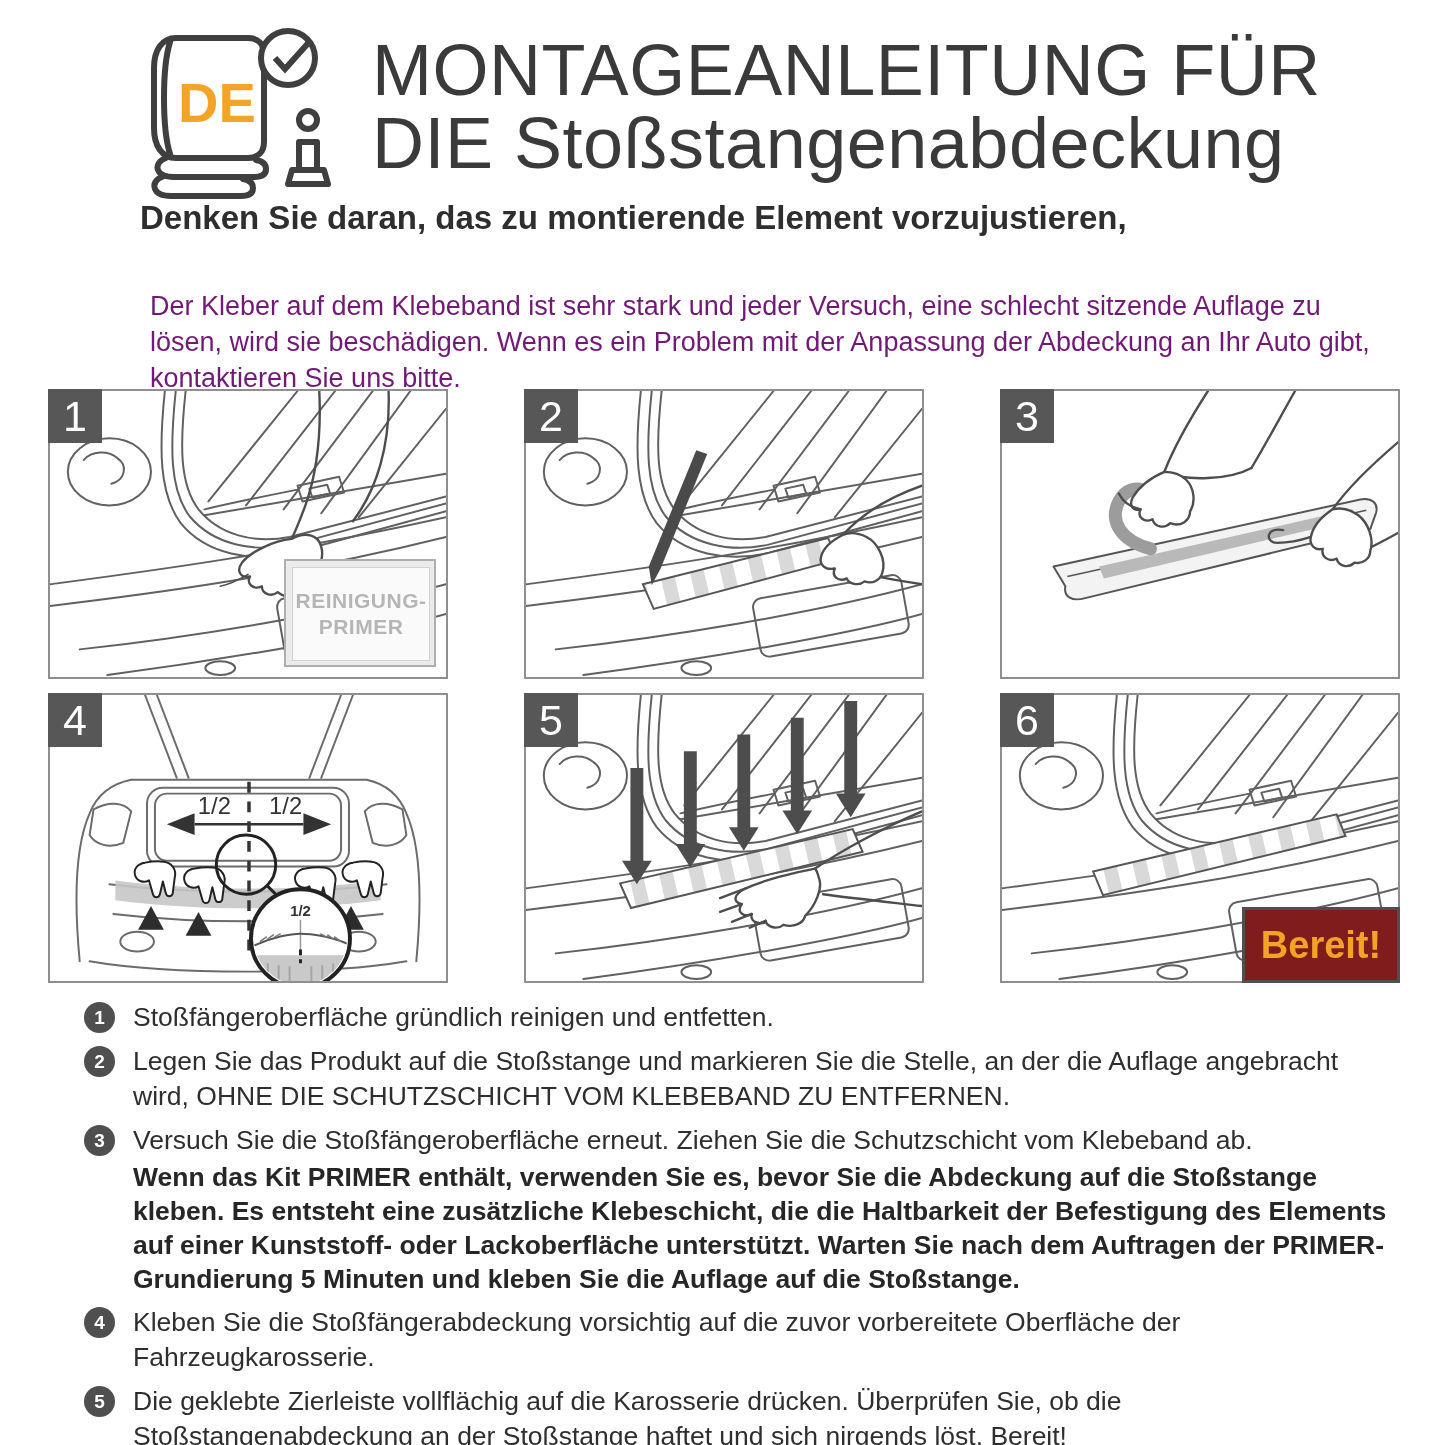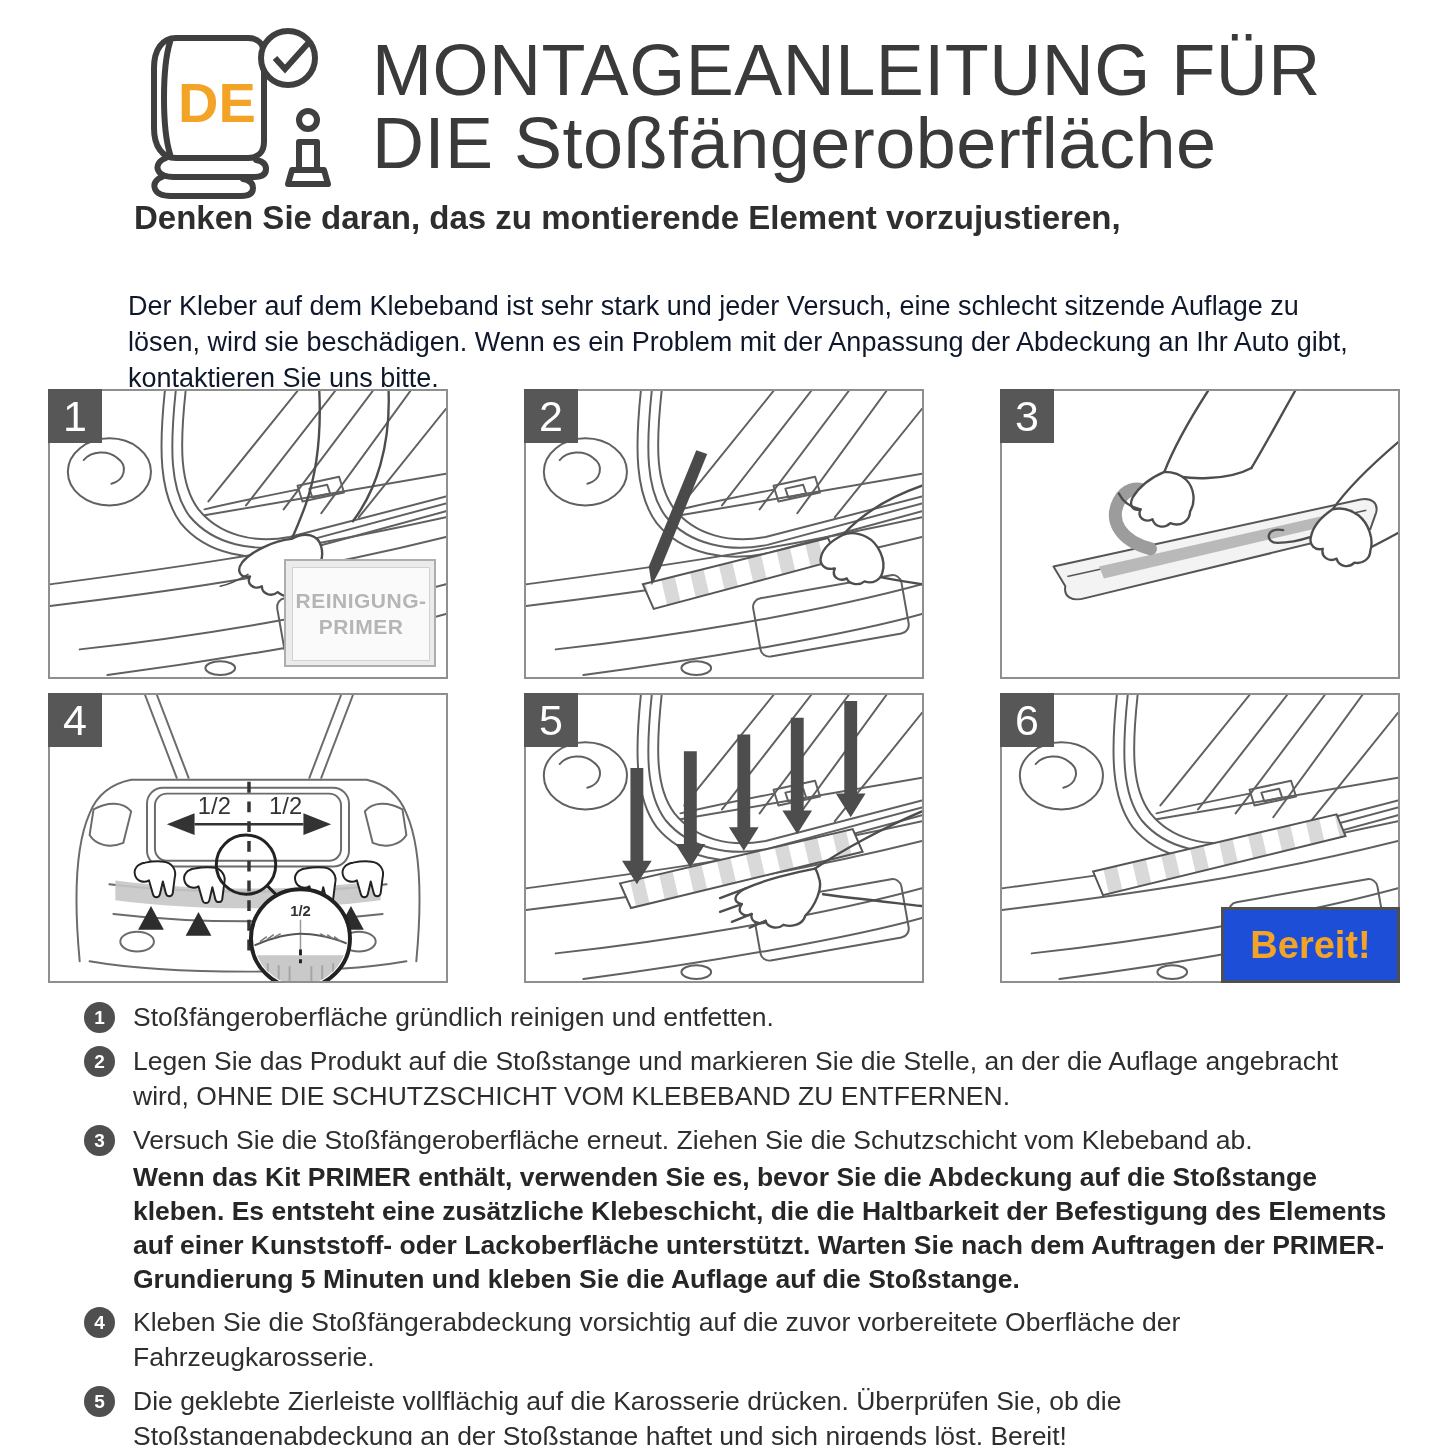--- a/index.html
+++ b/index.html
@@ -4,38 +4,38 @@
 <style>
   html,body{margin:0;padding:0;}
   body{width:1445px;height:1445px;background:#ffffff;position:relative;overflow:hidden;
        font-family:"Liberation Sans", sans-serif;color:#333;}
   .abs{position:absolute;}
 
   
   .logo{left:136px;top:24px;width:215px;height:178px;}
   .page-title{left:372px;top:34px;font-size:72px;line-height:73px;color:#3a3a3a;
               font-weight:400;letter-spacing:0.5px;white-space:nowrap;}
-  .warning{left:134px;top:197px;font-size:33px;font-weight:700;color:#2e2e2e;line-height:42px;white-space:nowrap;}
-  .intro{left:128px;top:288px;width:1232px;font-size:27px;line-height:36px;color:#0f172a;}
+  .warning{left:140px;top:197px;font-size:33px;font-weight:700;color:#2e2e2e;line-height:42px;white-space:nowrap;}
+  .intro{left:150px;top:288px;width:1232px;font-size:27px;line-height:36px;color:#701a75;}
 
   
   .panels{left:48px;top:389px;display:grid;grid-template-columns:repeat(3,400px);
           grid-auto-rows:290px;column-gap:76px;row-gap:14px;}
   .panel{position:relative;border:2px solid #8f8f8f;background:#fff;box-sizing:border-box;}
   .panel svg.art{position:absolute;left:0;top:0;width:100%;height:100%;display:block;}
   .badge-sq{position:absolute;top:-2px;left:-2px;width:54px;height:54px;background:#575757;
             color:#fff;font-size:43px;font-weight:400;display:flex;align-items:center;
             justify-content:center;z-index:3;}
   .cloth-box{position:absolute;right:10px;bottom:10px;width:152px;height:108px;z-index:2;
              border:2px solid #aeaeae;background:#ebebeb;padding:6px;box-sizing:border-box;}
   .cloth-inner{width:100%;height:100%;border:1px solid #d2d2d2;background:#fafafa;
                display:flex;flex-direction:column;align-items:center;justify-content:center;
                color:#b5b5b5;font-weight:700;font-size:21px;line-height:26px;letter-spacing:0.5px;}
-  .bereit-box{position:absolute;right:-2px;bottom:-2px;width:179px;height:76px;z-index:2;
-              border:3px solid #4f4f4f;background:#1d4ed8;box-sizing:border-box;
+  .bereit-box{position:absolute;right:-2px;bottom:-2px;width:158px;height:76px;z-index:2;
+              border:3px solid #4f4f4f;background:#7f1d1d;box-sizing:border-box;
               display:flex;align-items:center;justify-content:center;
               font-size:38px;font-weight:700;color:#F3A427;}
 
   
   .steps{left:84px;top:1000px;width:1330px;display:flex;flex-direction:column;gap:9px;}
   .step{display:flex;align-items:flex-start;}
   .step-badge{flex:0 0 31px;width:31px;height:31px;border-radius:50%;background:#4f4f4f;
               color:#fff;font-size:19px;font-weight:700;display:flex;align-items:center;
               justify-content:center;margin-top:2px;}
   .step-body{margin-left:18px;width:1266px;font-size:26.5px;line-height:35px;color:#2e2e2e;}
@@ -94,21 +94,21 @@
   </g>
   <g stroke="#3f3f3f" stroke-width="6" fill="none" stroke-linejoin="round">
     <circle cx="172" cy="96" r="9"></circle>
     <path d="M163,118 h18 v28 h-18 z"></path>
     <path d="M156,146 h32 l4,14 h-40 z"></path>
   </g>
 </svg>
 
 <div class="abs page-title">
   <div>MONTAGEANLEITUNG FÜR</div>
-  <div>DIE Stoßfängeroberfläche</div>
+  <div>DIE Stoßstangenabdeckung</div>
 </div>
 
 <div class="abs warning">
   <div>Denken Sie daran, das zu montierende Element vorzujustieren,</div>
 </div>
 
 <div class="abs intro">Der Kleber auf dem Klebeband ist sehr stark und jeder Versuch, eine schlecht sitzende Auflage zu lösen, wird sie beschädigen. Wenn es ein Problem mit der Anpassung der Abdeckung an Ihr Auto gibt, kontaktieren Sie uns bitte.</div>
 
 <div class="abs panels">
 

